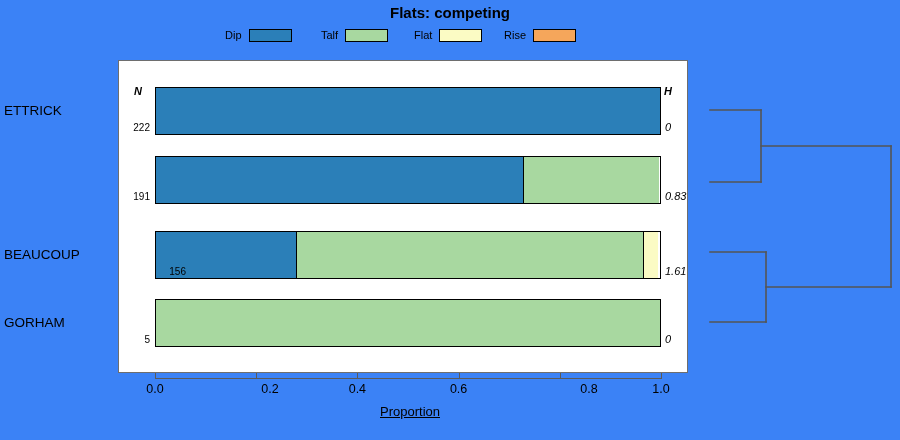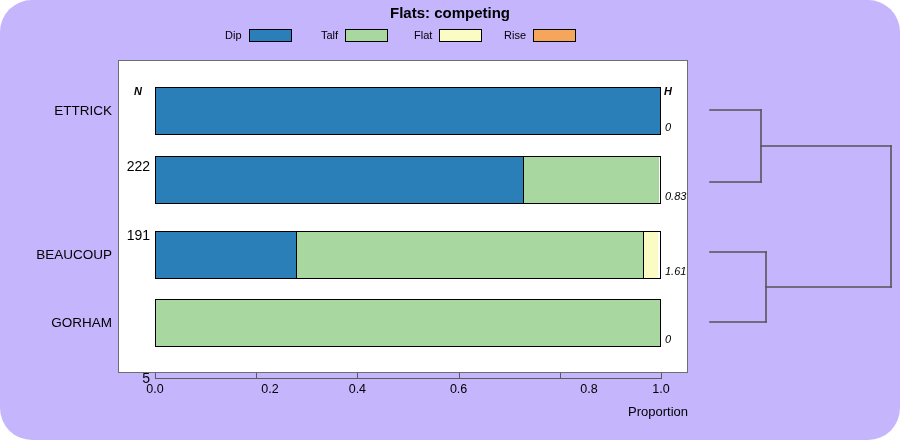--- a/index.html
+++ b/index.html
@@ -8,23 +8,22 @@
     background: #ffffff;
   }
   body {
     font-family: "Liberation Sans", sans-serif;
     color: #000000;
   }
   #figure {
     position: relative;
     width: 900px;
     height: 440px;
-    background: #c4b5fd;
+    background: #3b82f6;
     overflow: hidden;
-    border-radius: 32px;
   }
 
   
   .chart-title {
     position: absolute;
     left: 0;
     top: 4px;
     width: 900px;
     text-align: center;
     font-size: 15px;
@@ -72,21 +71,21 @@
     border: 1px solid #6e6e6e;
     box-sizing: border-box;
     background: #ffffff;
   }
 
   
   .row-label {
     position: absolute;
     right: 0;
     width: 108px;
-    text-align: right;
+    text-align: left;
     font-size: 13.5px;
     color: #000;
     white-space: nowrap;
   }
   .row-labels {
     position: absolute;
     left: 0;
     top: 0;
     width: 112px;
     height: 440px;
@@ -125,23 +124,22 @@
     font-style: italic;
     color: #000;
   }
   .col-n-head { left: 125px; top: 85px; width: 26px; text-align: center; }
   .col-h-head { left: 664px; top: 85px; width: 26px; text-align: left; }
 
   .n-value {
     position: absolute;
     width: 30px;
     text-align: right;
-    font-size: 14px;
-    color: #000;
-    margin-top: 36px;
+    font-size: 10px;
+    color: #000;
   }
   .h-value {
     position: absolute;
     text-align: left;
     font-size: 11px;
     font-style: italic;
     color: #000;
     white-space: nowrap;
   }
 
@@ -165,26 +163,27 @@
     position: absolute;
     top: 382px;
     width: 40px;
     margin-left: -20px;
     text-align: center;
     font-size: 12.5px;
     color: #000;
   }
   .axis-title {
     position: absolute;
-    left: 118px;
+    left: 125px;
     top: 404px;
     width: 570px;
-    text-align: right;
+    text-align: center;
     font-size: 13px;
     color: #000;
+    text-decoration: underline;
   }
 
   
   .dendro {
     position: absolute;
     left: 690px;
     top: 0;
     width: 210px;
     height: 440px;
   }

